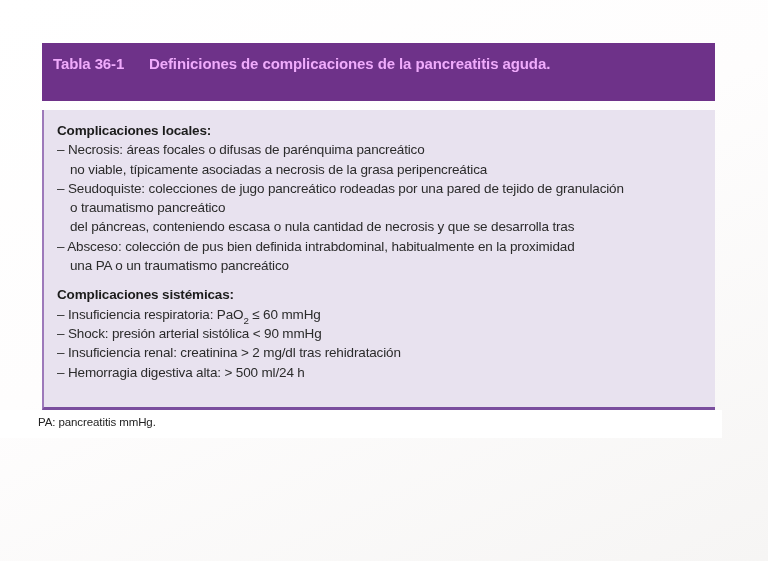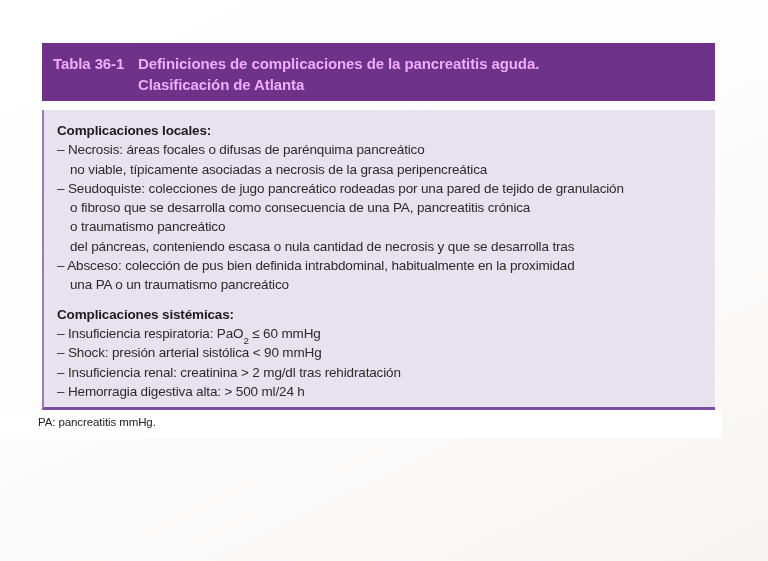--- a/index.html
+++ b/index.html
@@ -16,21 +16,21 @@
   .header-bar {
     position: absolute; left: 42px; top: 43px; width: 673px; height: 58px;
     background: #6e3289;
     color: #f0abfc;
     display: flex; align-items: flex-start;
     padding: 10px 12px 0 11px; box-sizing: border-box;
     font-weight: 700; font-size: 15px; line-height: 21px;
     letter-spacing: -0.1px;
   }
   .header-label { width: 74px; flex: 0 0 74px; white-space: nowrap; }
-  .header-title { margin-left: 11px; }
+  .header-title { margin-left: 22px; }
   .header-title div { white-space: nowrap; }
   
   .body-box {
     position: absolute; left: 42px; top: 110px; width: 673px; height: 300px;
     background: #e8e2ef;
     border-left: 2px solid #9d79ba;
     border-bottom: 3px solid #7a4e9e;
     box-sizing: border-box;
     padding: 11px 12px 0 13px;
     color: #2b2b2b;
@@ -53,32 +53,30 @@
 </style>
 </head>
 <body>
 
 <div class="page">
 
   <div class="header-bar">
     <div class="header-label">Tabla 36-1</div>
     <div class="header-title">
       <div>Definiciones de complicaciones de la pancreatitis aguda.</div>
-      <div>Clasificación de Atlanta</div>
     </div>
   </div>
 
   <div class="body-box">
 
     <div class="sec">
       <div class="sec-heading">Complicaciones locales:</div>
       <div class="line first">– Necrosis: áreas focales o difusas de parénquima pancreático</div>
       <div class="line cont">no viable, típicamente asociadas a necrosis de la grasa peripencreática</div>
       <div class="line first">– Seudoquiste: colecciones de jugo pancreático rodeadas por una pared de tejido de granulación</div>
-      <div class="line cont">o fibroso que se desarrolla como consecuencia de una PA, pancreatitis crónica</div>
       <div class="line cont">o traumatismo pancreático</div>
       <div class="line cont">del páncreas, conteniendo escasa o nula cantidad de necrosis y que se desarrolla tras</div>
       <div class="line first">– Absceso: colección de pus bien definida intrabdominal, habitualmente en la proximidad</div>
       <div class="line cont">una PA o un traumatismo pancreático</div>
     </div>
 
     <div class="sec">
       <div class="sec-heading">Complicaciones sistémicas:</div>
       <div class="line first">
         <span>– Insuficiencia respiratoria: PaO</span><sub>2</sub><span> ≤ 60 mmHg</span>

